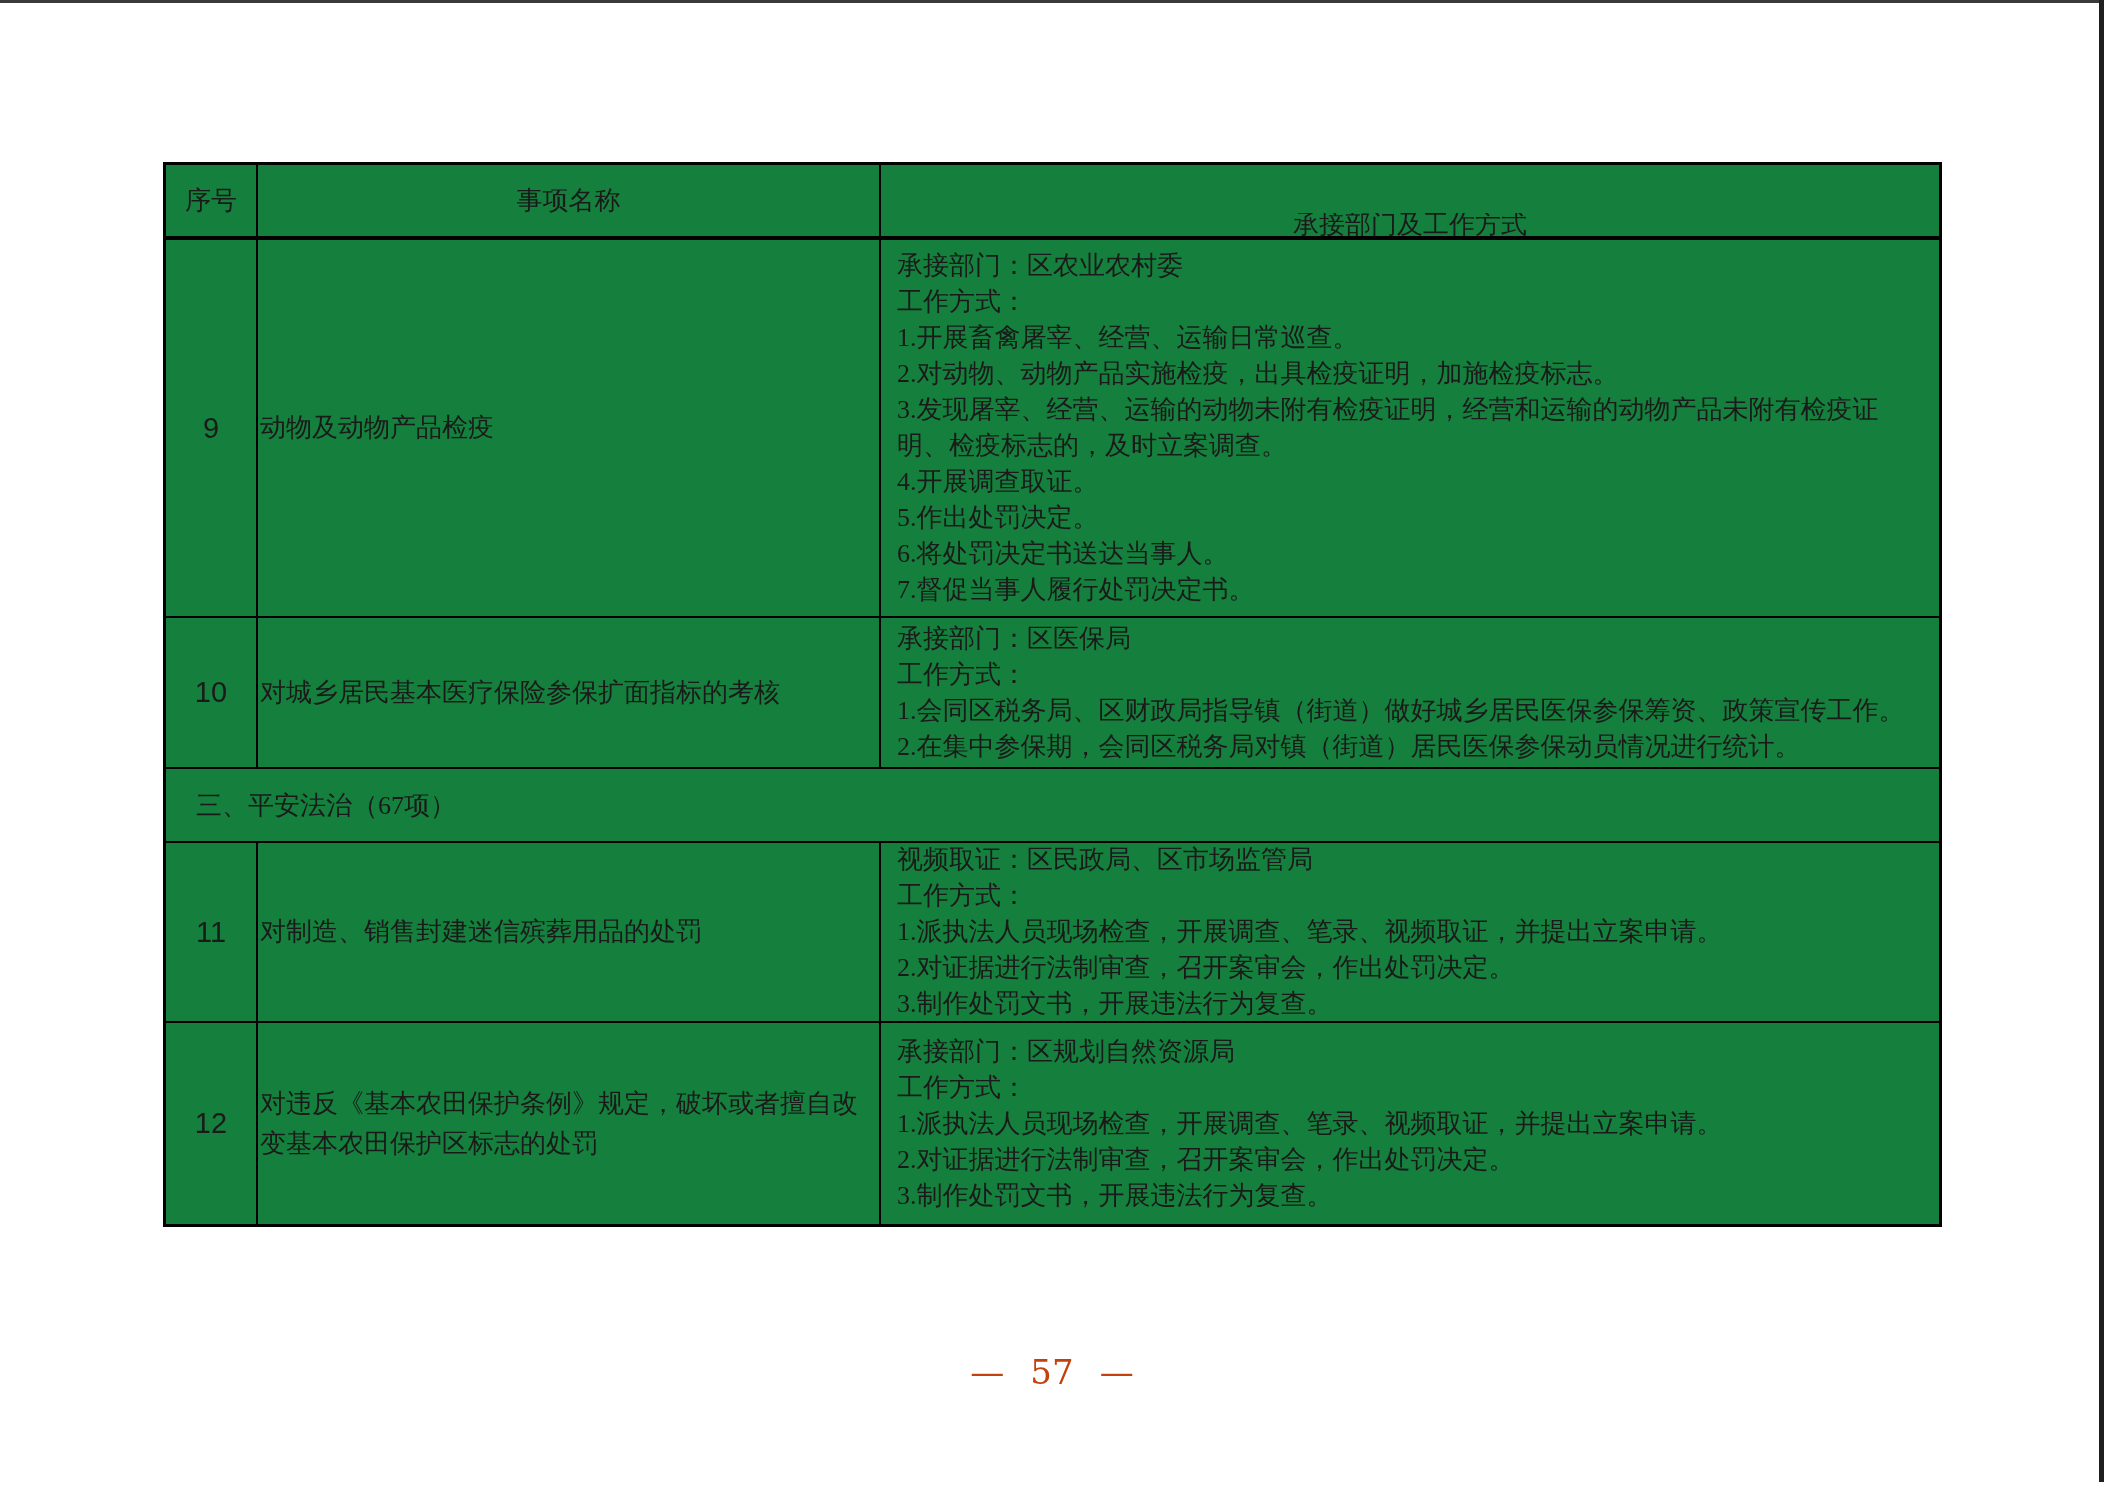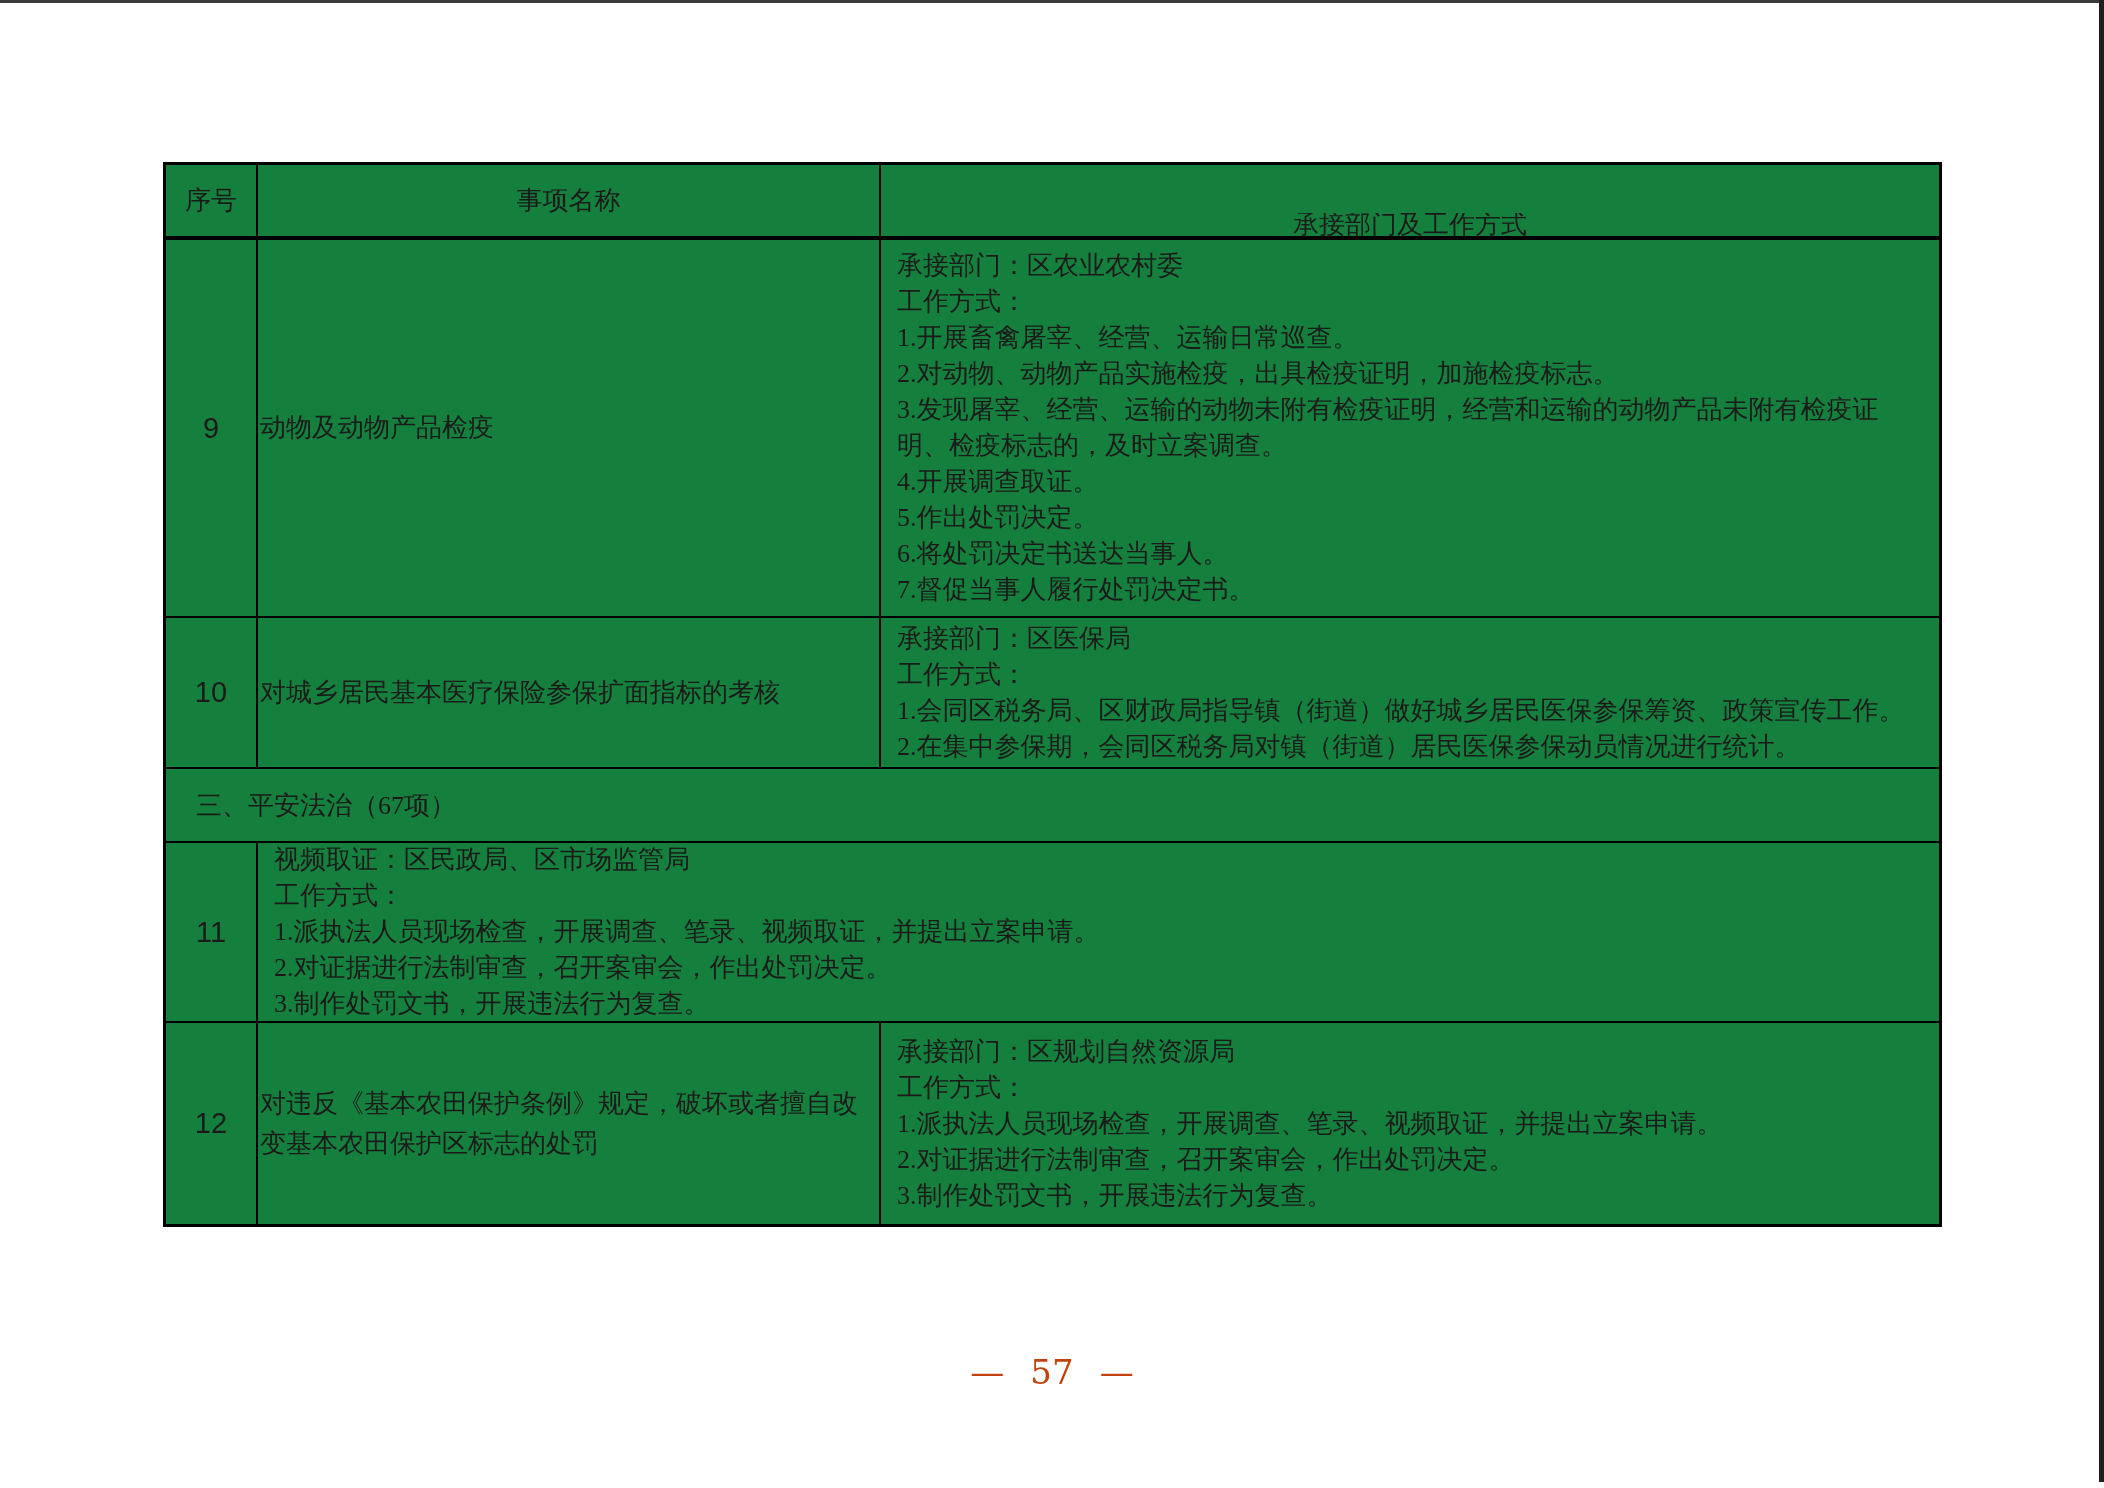--- a/index.html
+++ b/index.html
@@ -142,20 +142,21 @@
       <div class="method-line">2.在集中参保期，会同区税务局对镇（街道）居民医保参保动员情况进行统计。</div>
     </div>
   </div>
 
   <div class="trow section-row">
     <div class="cell c-section">三、平安法治（67项）</div>
   </div>
 
   <div class="trow row-11">
     <div class="cell c-num">11</div>
+    <div class="cell c-name">对制造、销售封建迷信殡葬用品的处罚</div>
     <div class="cell c-dept">
       <div class="method-line">视频取证：区民政局、区市场监管局</div>
       <div class="method-line">工作方式：</div>
       <div class="method-line">1.派执法人员现场检查，开展调查、笔录、视频取证，并提出立案申请。</div>
       <div class="method-line">2.对证据进行法制审查，召开案审会，作出处罚决定。</div>
       <div class="method-line">3.制作处罚文书，开展违法行为复查。</div>
     </div>
   </div>
 
   <div class="trow row-12">

